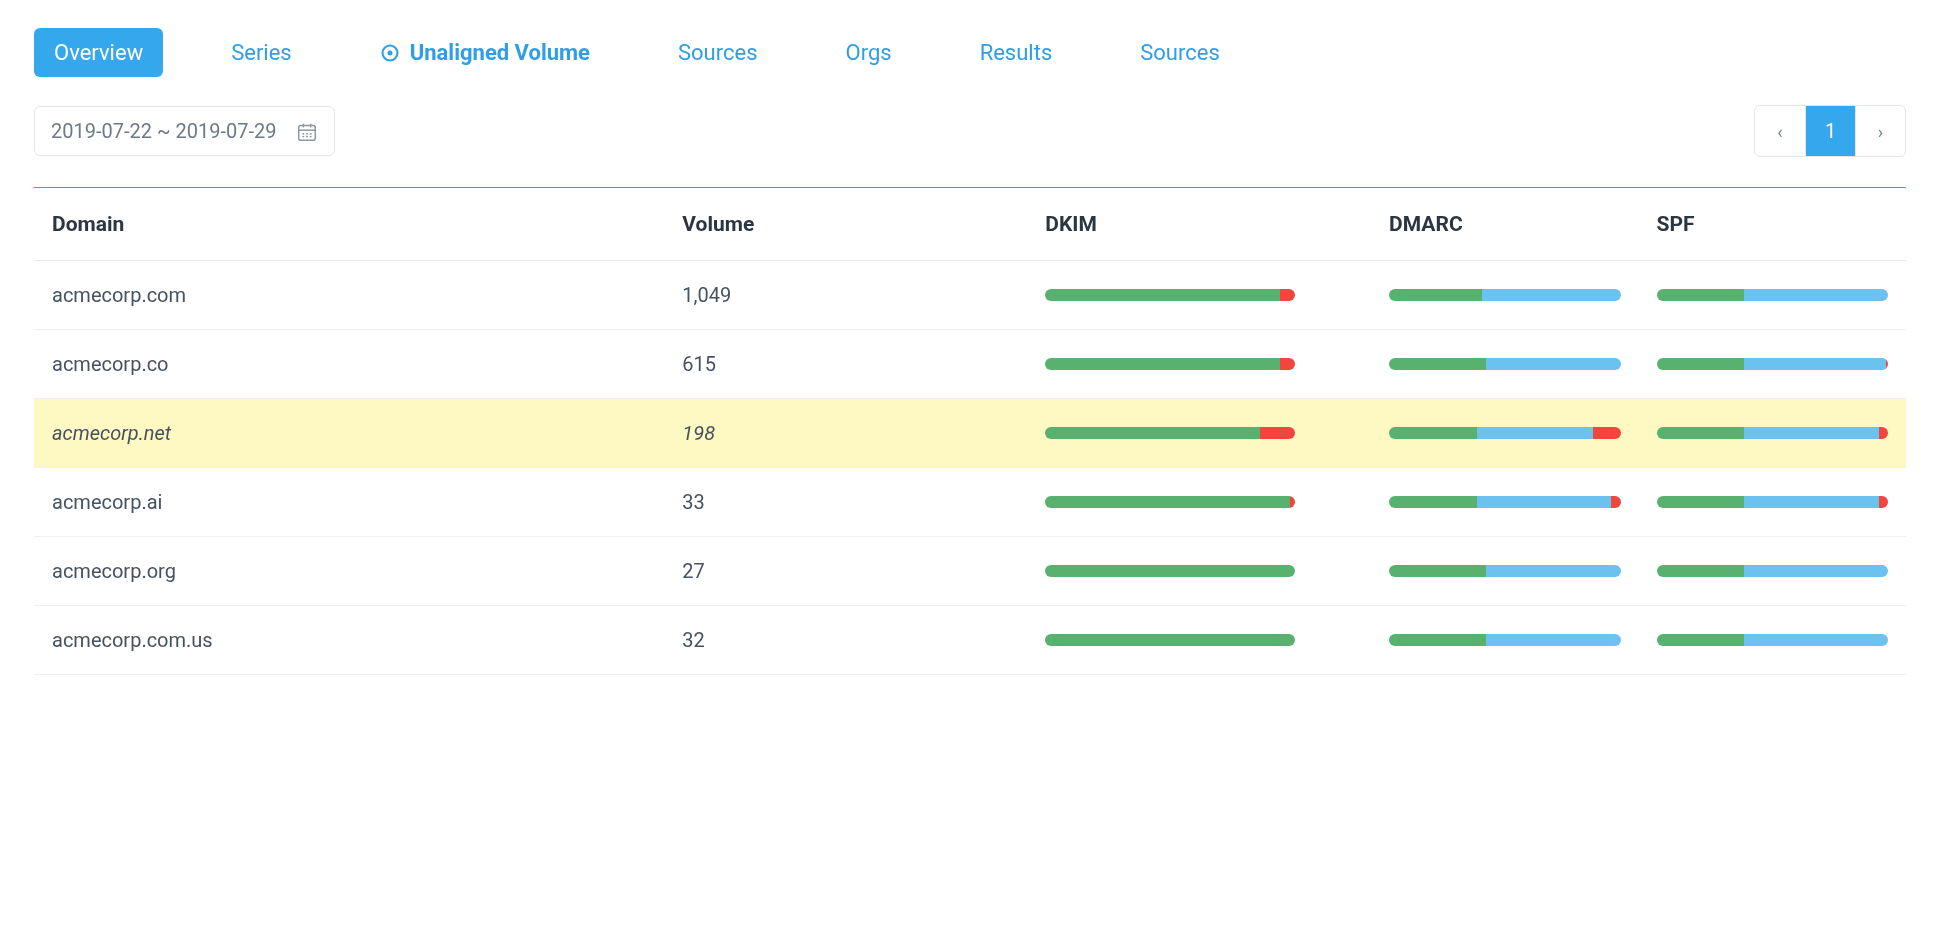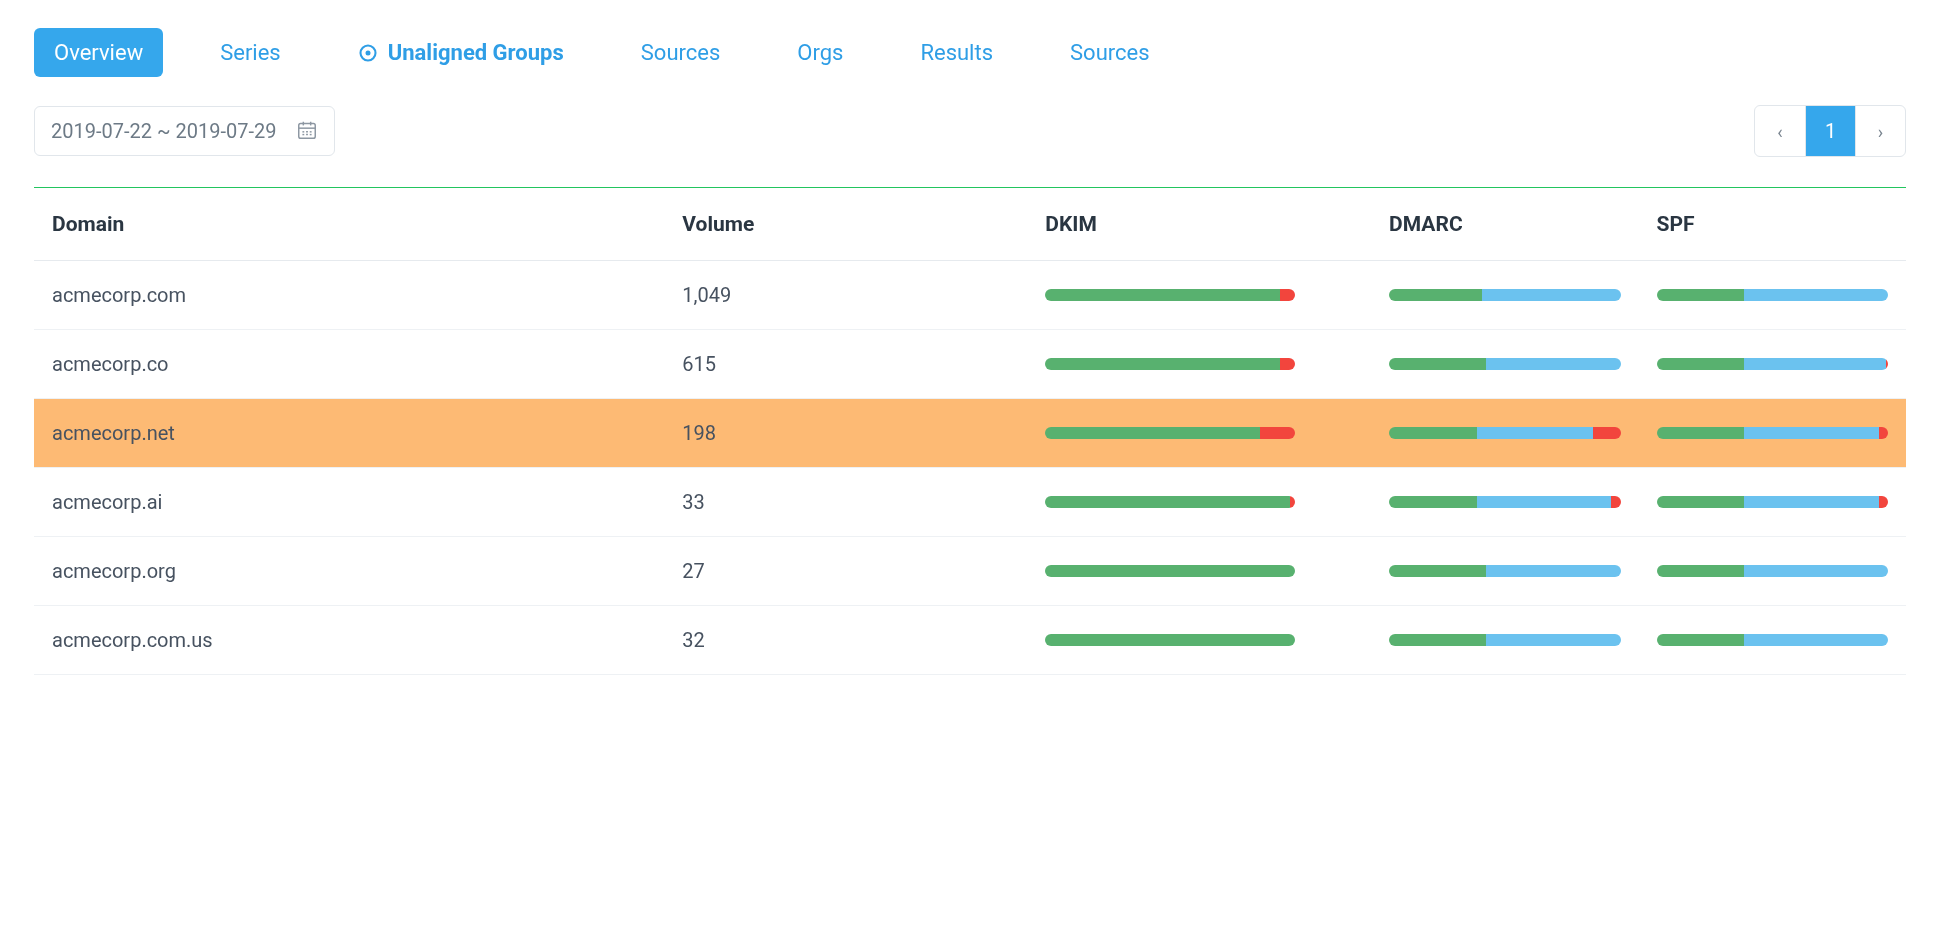--- a/index.html
+++ b/index.html
@@ -8,21 +8,21 @@
     background: #ffffff;
     color: #374151;
     font-size: 19px;
     padding: 28px 34px;
   }
 
   
   .tabs {
     display: flex;
     align-items: center;
-    gap: 37px;
+    gap: 48px;
     margin-bottom: 28px;
     font-size: 22px;
   }
   .tab {
     color: #2f9ee6;
     cursor: pointer;
     padding: 12px 20px;
     border-radius: 6px;
     display: inline-flex;
     align-items: center;
@@ -47,21 +47,21 @@
     display: flex;
     align-items: center;
     justify-content: space-between;
     margin-bottom: 30px;
   }
   .datepicker {
     border: 1px solid #e1e6eb;
     border-radius: 6px;
     padding: 12px 16px;
     display: inline-flex;
-    align-items: flex-start;
+    align-items: flex-end;
     gap: 20px;
     color: #6d7a86;
     font-size: 20px;
     cursor: pointer;
   }
   .calendar-icon { width: 22px; height: 22px; color:#8d97a2; }
   .calendar-icon svg { width:100%; height:100%; }
 
   .pager {
     border: 1px solid #e1e6eb;
@@ -96,21 +96,21 @@
   }
   thead tr { border-bottom: 1px solid #e6eaee; border-top: 1px solid #22c55e;}
   th {
     text-align: left;
     font-weight: 700;
     font-size: 21px;
     color: #2a3642;
     padding: 24px 18px;
   }
   tbody tr { border-bottom: 1px solid #eef1f4; }
-  tbody tr.highlight { background: #fdba74; }
+  tbody tr.highlight { background: #fef9c3; font-style: italic; }
   td {
     padding: 22px 18px;
     font-size: 20px;
     color: #475260;
     vertical-align: middle;
   }
   td.domain-cell { }
   td.vol-cell { }
 
   
@@ -141,21 +141,21 @@
 <div class="tabs">
   <span class="tab active">Overview</span>
   <span class="tab">Series</span>
   <span class="tab current">
     <span class="target-icon">
       <svg viewBox="0 0 24 24" fill="none" stroke="#2f9ee6" stroke-width="2.5">
         <circle cx="12" cy="12" r="9"></circle>
           <circle cx="12" cy="12" r="3" fill="#2f9ee6" stroke="none"></circle>
       </svg>
     </span>
-    <span>Unaligned Groups</span>
+    <span>Unaligned Volume</span>
   </span>
   <span class="tab">Sources</span>
   <span class="tab">Orgs</span>
   <span class="tab">Results</span>
   <span class="tab">Sources</span>
 </div>
 
 <div class="toolbar">
   <div class="datepicker">
     <span>2019-07-22 ~ 2019-07-29</span>

